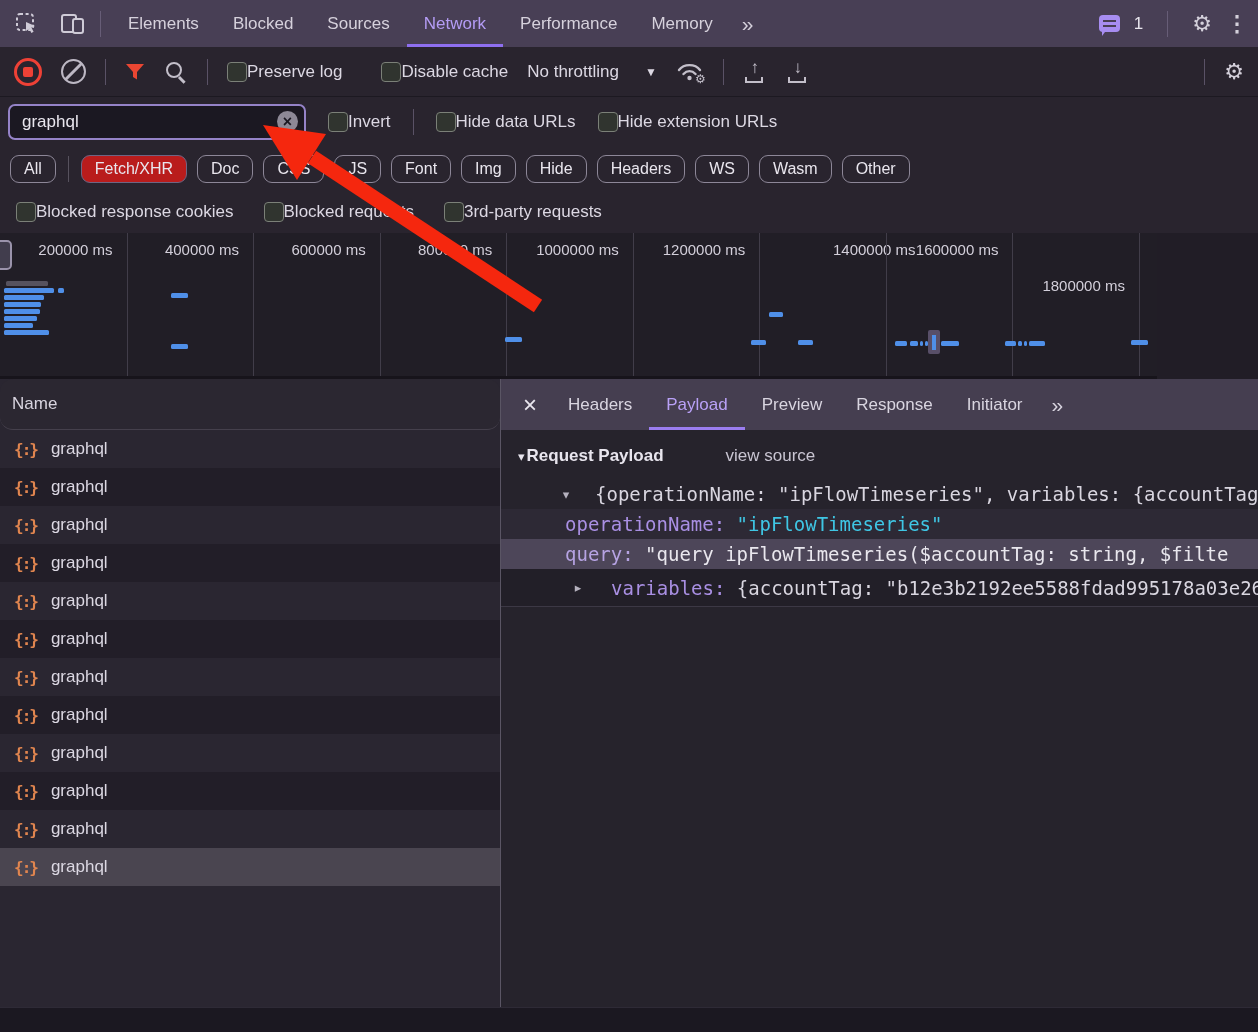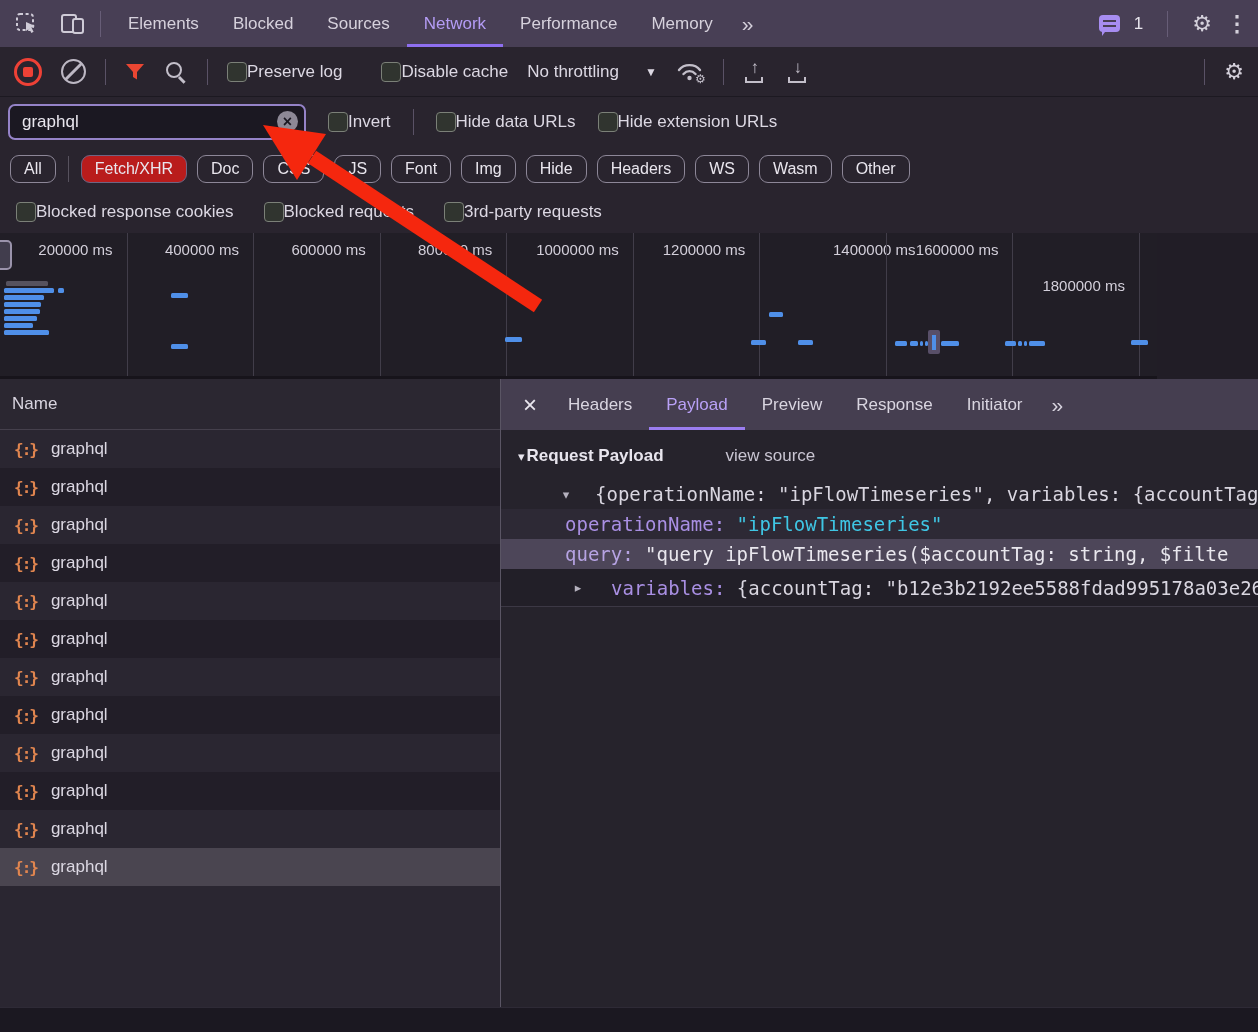--- a/index.html
+++ b/index.html
@@ -77,21 +77,21 @@
   .tl-div{position:absolute;top:0;bottom:0;width:1px;background:#413d49;}
   .tl-bar{position:absolute;border-radius:1.5px;background:#4f8fe8;}
   .tl-bar.gray{background:#56525e;}
   .tl-marker{position:absolute;background:#584f68;border-radius:2px;display:flex;align-items:center;justify-content:center;}
   .tl-marker i{width:4px;height:15px;background:#4f8fe8;}
   .tl-pill{position:absolute;left:-5px;top:7px;width:13px;height:26px;background:#413d4d;border:2px solid #9a93ab;border-radius:5px;}
 
   
   .leftpane{position:absolute;left:0;top:379px;width:500px;height:653px;background:#2a2631;overflow:hidden;}
   .namehdr{height:51px;background:#2b2731;border-bottom:1px solid #45404c;display:flex;align-items:center;
-           padding-left:12px;font-size:17px;color:#d8d4df;box-sizing:border-box;}
+           padding-left:12px;font-size:17px;color:#d8d4df;box-sizing:border-box;border-radius:13px;}
   .req-row{height:38px;display:flex;align-items:center;padding-left:14px;box-sizing:border-box;}
   .req-row.even{background:#221e28;}
   .req-row.selected{background:#4a4550;}
   .req-icon{font-family:"DejaVu Sans Mono",monospace;font-size:16px;font-weight:bold;color:#e0854f;letter-spacing:-2px;}
   .req-label{margin-left:14px;font-size:17px;color:#dcd8e3;}
   .vdivider{position:absolute;left:500px;top:379px;width:1px;height:653px;background:#5a5564;}
 
   .rightpane{position:absolute;left:501px;top:379px;width:757px;height:653px;background:#26232c;overflow:hidden;}
   .ptabbar{height:51px;background:#453e50;display:flex;align-items:stretch;padding-left:8px;}
   .pclose{display:flex;align-items:center;padding:0 14px;font-size:24px;color:#e9e6ee;}

